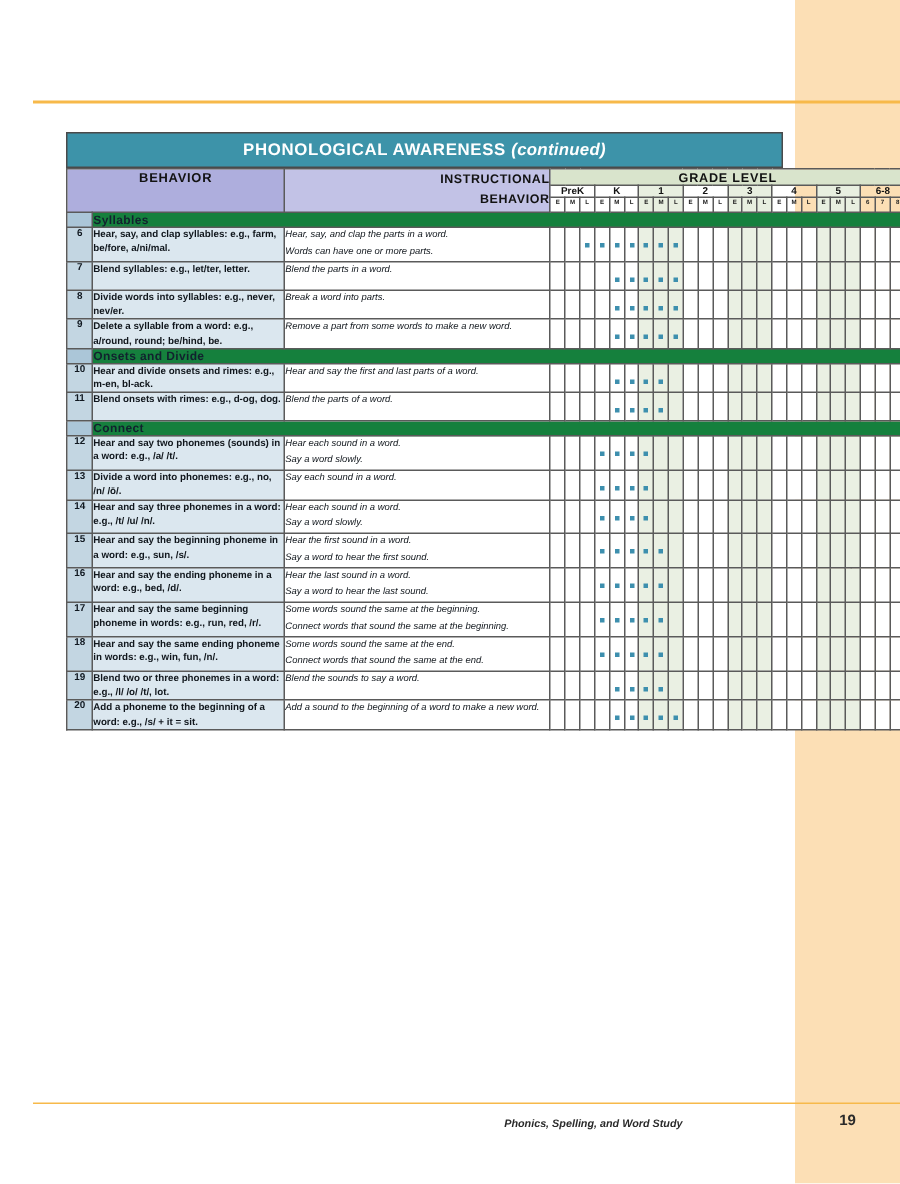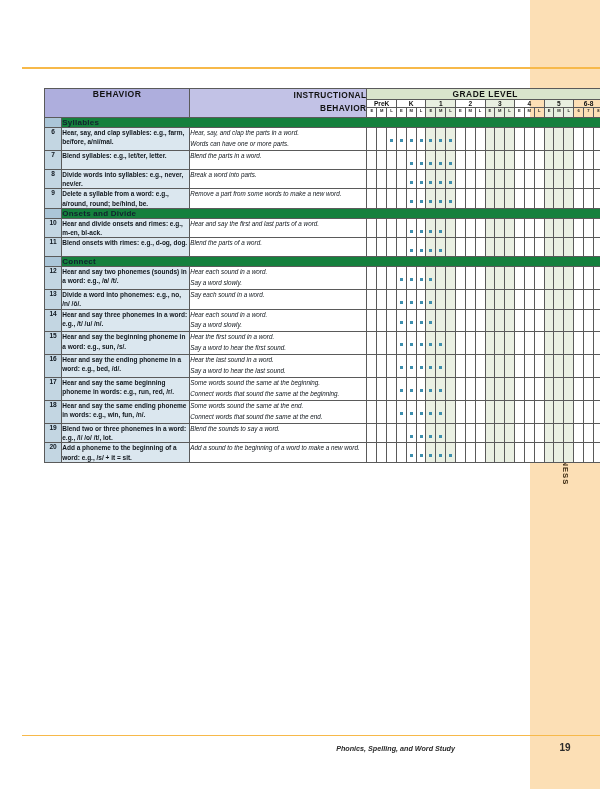--- a/index.html
+++ b/index.html
@@ -100,20 +100,24 @@
 
 <div class="peach-band"></div>
 <div class="orange-rule"></div>
 <div class="orange-rule-bottom"></div>
 
 <div class="side-tab">
   <span>PHONOLOGICAL AWARENESS</span>
 </div>
 
 <div class="sheet">
+  <div class="banner">
+    <span>PHONOLOGICAL AWARENESS</span>
+    <i>(continued)</i>
+  </div>
   <table class="grid">
     <colgroup id="cols">
         <col style="width: 14px;">
         <col style="width: 104px;">
         <col style="width: 144px;">
         <col style="width: 8px;">
         <col style="width: 8px;">
         <col style="width: 8px;">
         <col style="width: 8px;">
         <col style="width: 8px;">

